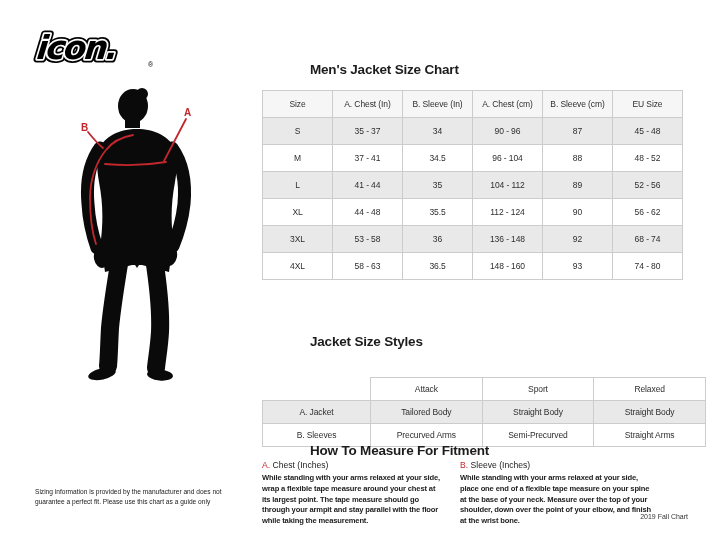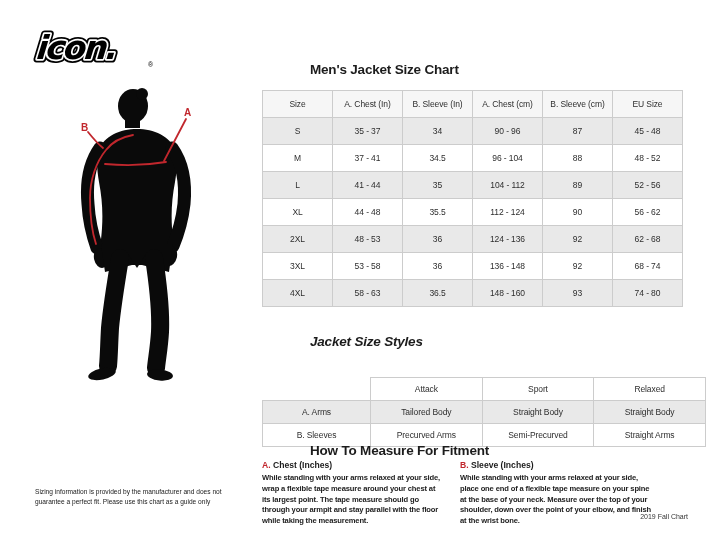--- a/index.html
+++ b/index.html
@@ -9,21 +9,21 @@
 
   
   #logo { left:30px; top:22px; width:136px; height:50px; }
 
   
   #figure { left:76px; top:86px; width:132px; height:300px; }
 
   
   .section-title { font-size:13.5px; font-weight:bold; color:#1c1c1c; letter-spacing:-0.2px;margin-left:48px; }
   #size-chart-title   { left:262px; top:62px; }
-  #styles-title       { left:262px; top:334px;font-style:italic; }
+  #styles-title       { left:262px; top:334px; }
   #measure-title      { left:262px; top:443px; }
 
   
   table { border-collapse:collapse; table-layout:fixed; }
   th, td { border:1px solid #cccccc; text-align:center; vertical-align:middle;
            font-size:8.5px; font-weight:normal; color:#2e2e2e; letter-spacing:-0.1px; }
 
   #size-table { left:262px; top:90px; width:420px; }
   #size-table th, #size-table td { width:70px; height:27px; }
   #size-table thead th { background:#f6f6f6; }
@@ -35,21 +35,21 @@
   #styles-table th:first-child, #styles-table td:first-child { width:108px; }
   #styles-table thead th { background:#ffffff; }
   #styles-table thead th.blank { border:none; background:transparent; }
   #styles-table tbody tr:nth-child(1) td { background:#e9e9e9; }
   #styles-table tbody tr:nth-child(2) td { background:#ffffff;margin-left:44px; }
 
   
   .measure-col { line-height:1.4; }
   #measure-a { left:262px; top:459px; width:182px; }
   #measure-b { left:460px; top:459px; width:196px; }
-  .measure-heading { font-size:8.6px; font-weight:bold; color:#1c1c1c; margin-bottom:2px; }
+  .measure-heading { font-size:8.6px; font-weight:normal; color:#1c1c1c; margin-bottom:2px; }
   .measure-prefix { color:#c1272d; }
   .measure-body { font-size:7.6px; font-weight:bold; color:#222222; letter-spacing:-0.15px; line-height:1.42; }
 
   
   #disclaimer { left:35px; top:487px; width:218px; font-size:6.6px; color:#1a1a1a; line-height:1.55; }
   #chart-version { right:32px; top:513px; font-size:7px; color:#333333; }
 </style>
 </head>
 <body>
 
@@ -132,28 +132,20 @@
       </tr>
       <tr>
         <td>XL</td>
         <td>44 - 48</td>
         <td>35.5</td>
         <td>112 - 124</td>
         <td>90</td>
         <td>56 - 62</td>
       </tr>
       <tr>
-        <td>2XL</td>
-        <td>48 - 53</td>
-        <td>36</td>
-        <td>124 - 136</td>
-        <td>92</td>
-        <td>62 - 68</td>
-      </tr>
-      <tr>
         <td>3XL</td>
         <td>53 - 58</td>
         <td>36</td>
         <td>136 - 148</td>
         <td>92</td>
         <td>68 - 74</td>
       </tr>
       <tr>
         <td>4XL</td>
         <td>58 - 63</td>
@@ -170,21 +162,21 @@
     <thead>
       <tr>
         <th class="blank"></th>
         <th>Attack</th>
         <th>Sport</th>
         <th>Relaxed</th>
       </tr>
     </thead>
     <tbody>
       <tr>
-        <td>A. Arms</td>
+        <td>A. Jacket</td>
         <td>Tailored Body</td>
         <td>Straight Body</td>
         <td>Straight Body</td>
       </tr>
       <tr>
         <td>B. Sleeves</td>
         <td>Precurved Arms</td>
         <td>Semi-Precurved</td>
         <td>Straight Arms</td>
       </tr>

